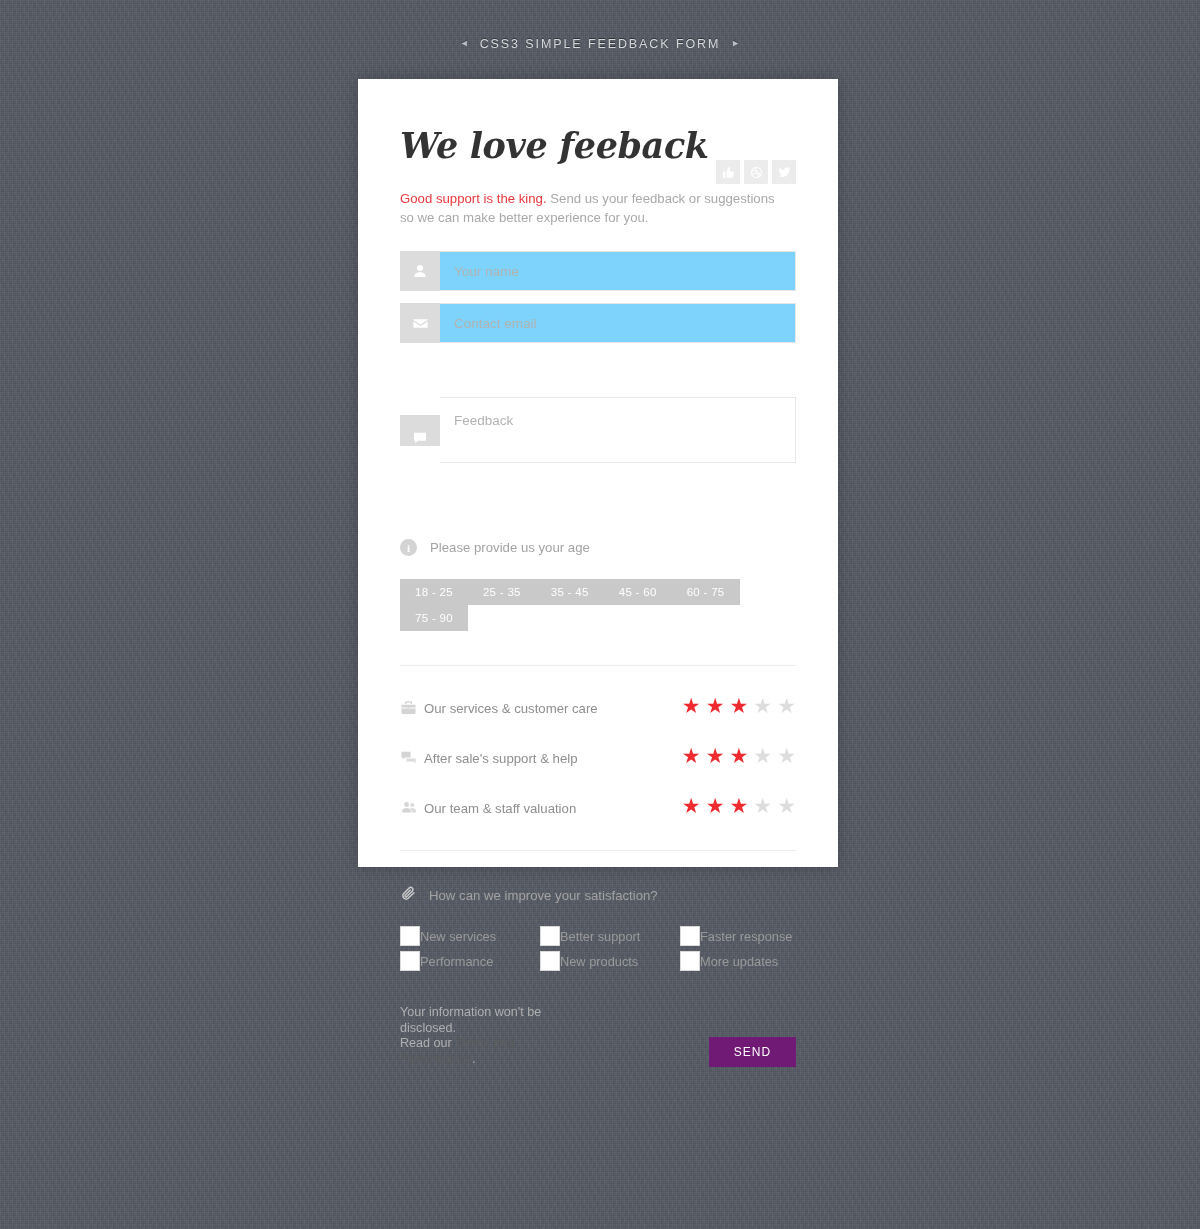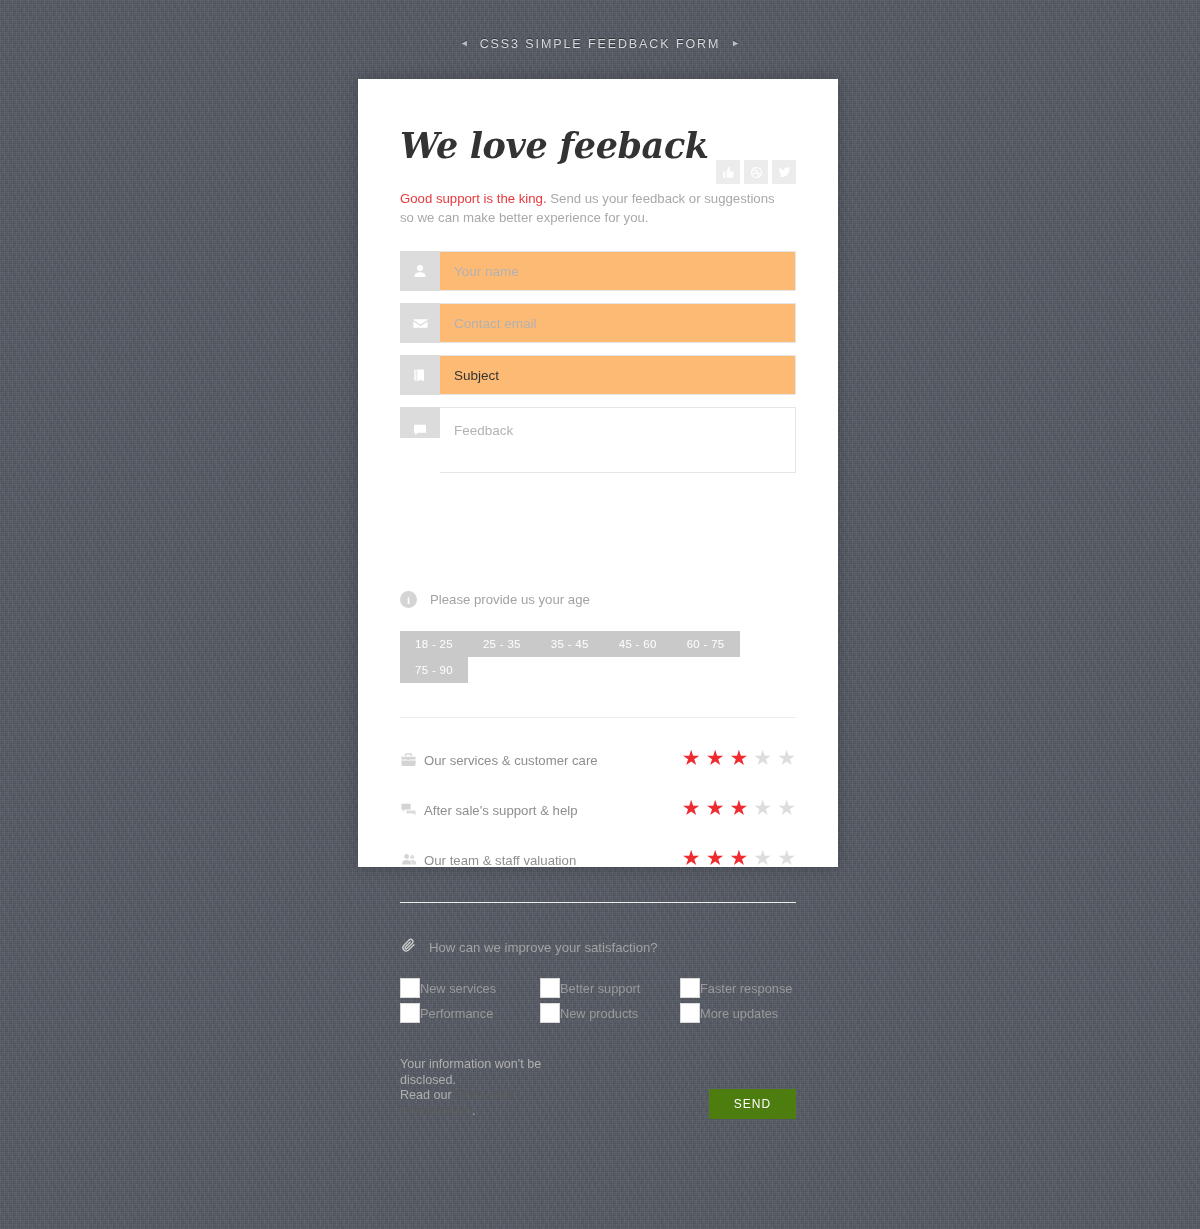--- a/index.html
+++ b/index.html
@@ -128,29 +128,29 @@
     background: #dcdcdc;
     display: flex;
     align-items: center;
     justify-content: center;
   }
   .field-icon svg { display:block; }
   .field-input {
     flex: 1;
     border: 1px solid #e6e6e6;
     border-left: none;
-    background: #fdba74;
+    background: #7dd3fc;
     font-family: "Liberation Sans", sans-serif;
     font-size: 13.5px;
     color: #333;
     padding: 0 14px;
     outline: none;
   }
   .field-input::placeholder { color: #b2b2b2; }
-  .field-row.textarea-row { height: 150px; align-items: flex-start; margin-bottom: 0; border-radius: 7px; }
+  .field-row.textarea-row { height: 150px; align-items: center; margin-bottom: 0; border-radius: 7px; }
   .field-row.textarea-row .field-icon { align-items: flex-start; padding-top: 15px; }
   .field-textarea {
     flex: 1;
     border: 1px solid #e6e6e6;
     border-left: none;
     font-family: "Liberation Sans", sans-serif;
     font-size: 13.5px;
     color: #333;
     padding: 14px;
     resize: none;
@@ -262,21 +262,21 @@
     margin-top: 34px;
   }
   .footer-note {
     font-size: 12.6px;
     line-height: 15.5px;
     color: #b0b0b0;
     max-width: 170px;
   }
   .footer-note .tnc { color: #5b5b5b; }
   #send-button {
-    background: #4d7c0f;
+    background: #701a75;
     color: #fff;
     border: none;
     width: 87px;
     height: 30px;
     font-size: 12px;
     letter-spacing: 1.1px;
     font-family: "Liberation Sans", sans-serif;
     cursor: pointer;
   }
 </style>
@@ -332,29 +332,20 @@
 
     <div class="field-row">
       <span class="field-icon">
         <svg width="17" height="17" viewBox="0 0 24 24">
             <path fill="#ffffff" d="M2 6h20v1.1l-10 6.3-10-6.3V6zm0 3.3 10 6.2 10-6.2V18H2V9.3z"></path>
           </svg>
       </span>
       <input class="field-input" type="text" placeholder="Contact email" style="">
     </div>
 
-    <div class="field-row">
-      <span class="field-icon">
-        <svg width="16" height="17" viewBox="0 0 24 24">
-            <path fill="#ffffff" d="M5 3h11a2 2 0 0 1 2 2v16l-5-2.6L8 21V5a2 2 0 0 0-2-2H5z"></path>
-            <path fill="#ffffff" d="M5 3a2 2 0 0 0-2 2v13a2 2 0 0 0 2 2h2V5a2 2 0 0 0-2-2z" opacity=".75"></path>
-          </svg>
-      </span>
-      <input class="field-input" type="text" placeholder="Subject" value="Subject" style="">
-    </div>
 
     <div class="field-row textarea-row">
       <span class="field-icon">
         <svg width="16" height="16" viewBox="0 0 24 24">
             <path fill="#ffffff" d="M3 4h18v12H9l-4 4v-4H3V4z"></path>
           </svg>
       </span>
       <textarea class="field-textarea" placeholder="Feedback" style=""></textarea>
     </div>
 

